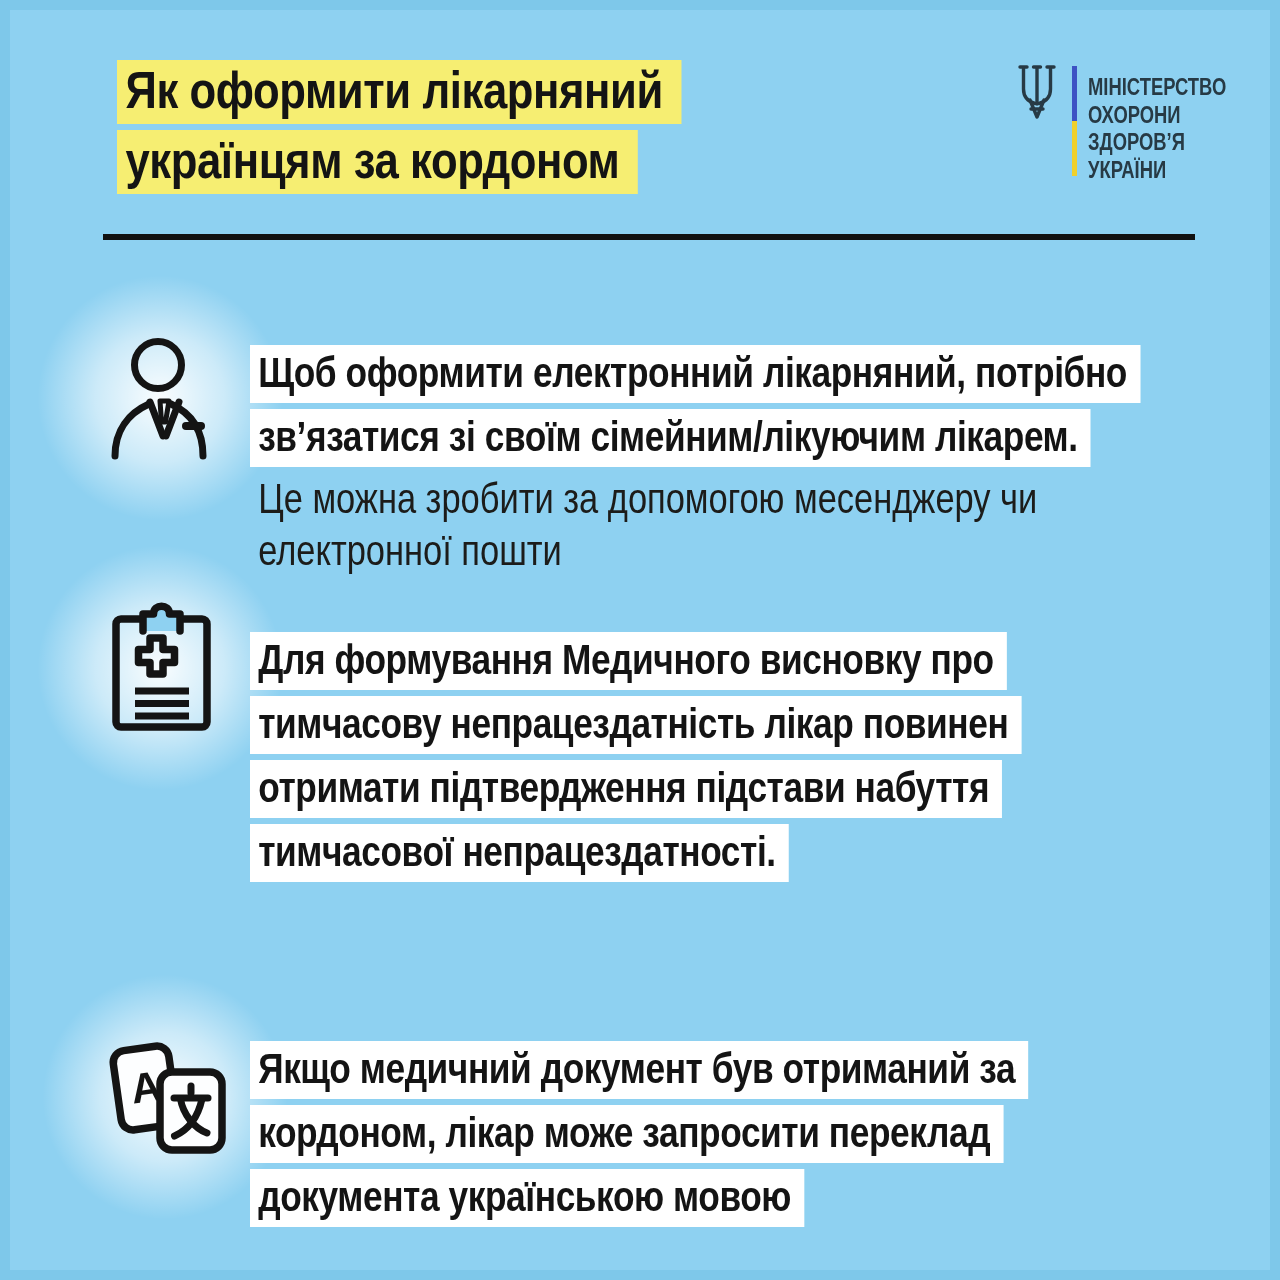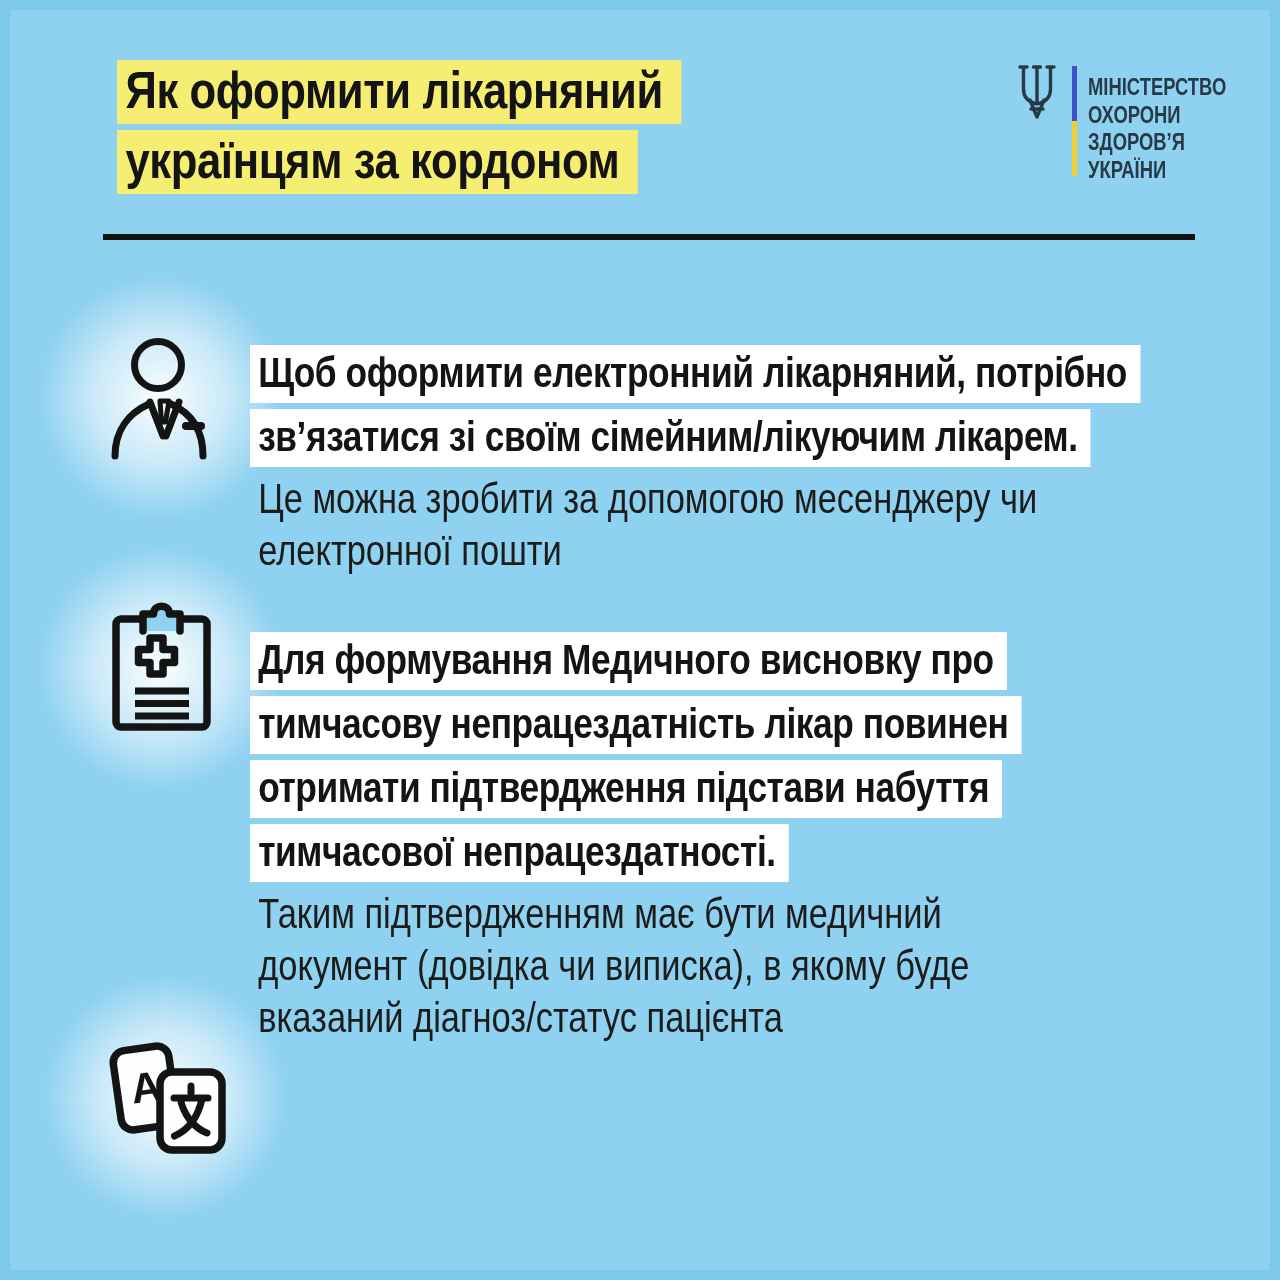--- a/index.html
+++ b/index.html
@@ -158,34 +158,34 @@
       <path d="M25 89 h54" stroke-width="7"></path>
       <path d="M25 101.5 h54" stroke-width="7"></path>
       <path d="M25 114 h54" stroke-width="7"></path>
     </svg>
 
     <div class="text-block tb2">
       <span class="hl-line">Для формування Медичного висновку про</span>
       <span class="hl-line">тимчасову непрацездатність лікар повинен</span>
       <span class="hl-line">отримати підтвердження підстави набуття</span>
       <span class="hl-line">тимчасової непрацездатності.</span>
-      <div class="plain-group">
-        <span class="plain-line">Таким підтвердженням має бути медичний</span>
-        <span class="plain-line">документ (довідка чи виписка), в якому буде</span>
-        <span class="plain-line">вказаний діагноз/статус пацієнта</span>
-      </div>
     </div>
 
     <svg class="icon i3" viewBox="0 0 122 130" fill="none" stroke="#141414" stroke-width="7.5" stroke-linecap="round" stroke-linejoin="round">
       <g transform="rotate(-8 40 56)">
         <rect x="12" y="16" width="56" height="80" rx="12" fill="#fdfeff"></rect>
         <text x="26" y="70" font-family="Liberation Sans, DejaVu Sans, sans-serif" font-size="42" font-weight="700" fill="#141414" stroke="none">A</text>
       </g>
       <rect x="55" y="40" width="62" height="78" rx="12" fill="#fdfeff"></rect>
       <path d="M86 54 v7" stroke-width="7"></path>
       <path d="M69 66 h34" stroke-width="7"></path>
       <path d="M75.5 67 C78 82 89 96 102 101" stroke-width="7"></path>
       <path d="M97 67 C93 85 83 98 69.5 104" stroke-width="7"></path>
     </svg>
 
+    <div class="text-block tb3">
+      <span class="hl-line">Якщо медичний документ був отриманий за</span>
+      <span class="hl-line">кордоном, лікар може запросити переклад</span>
+      <span class="hl-line">документа українською мовою</span>
+    </div>
 
   </div>
 </div>
 
 </body></html>

